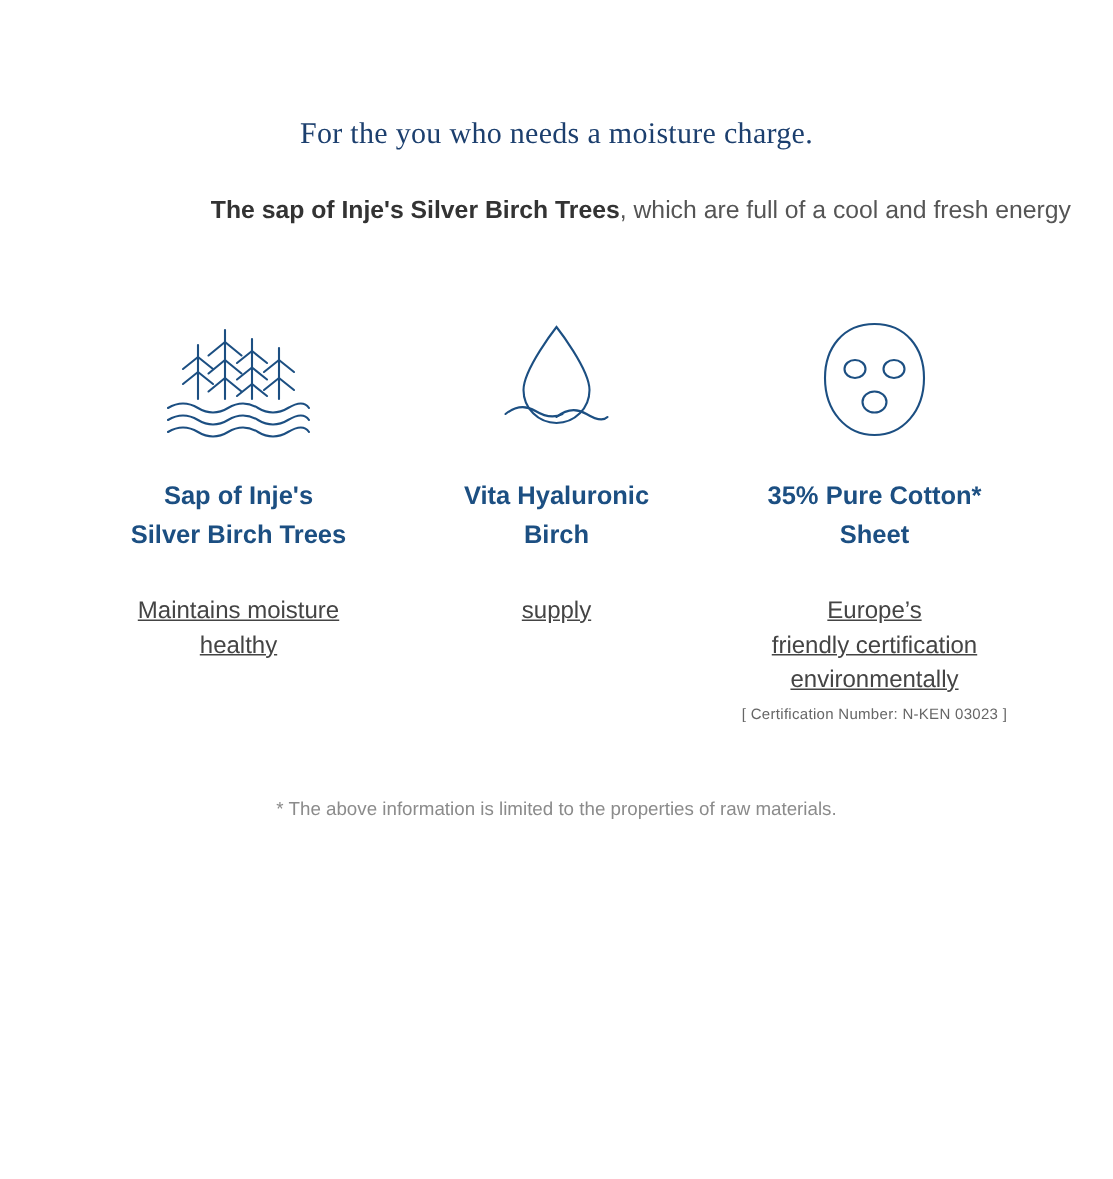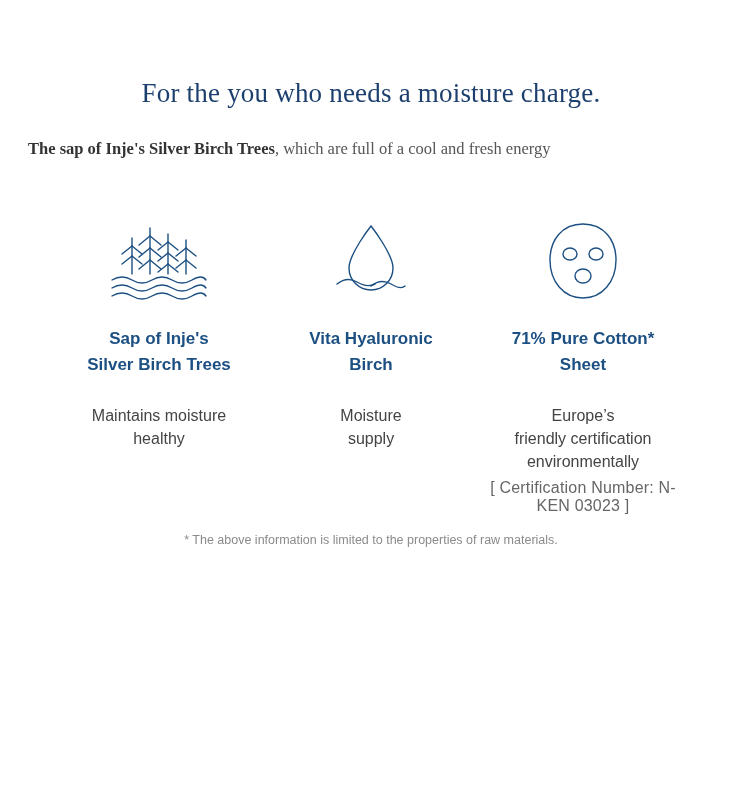--- a/index.html
+++ b/index.html
@@ -17,36 +17,35 @@
   .page {
     width: 742px;
     height: 786px;
     position: relative;
     background: #ffffff;
   }
 
   .headline {
     text-align: center;
     font-family: "Liberation Serif", serif;
-    font-size: 27px;
+    font-size: 20px;
     color: #1c3f6e;
     letter-spacing: 0.2px;
     margin-top: 78px;
     font-weight: normal;
   }
 
   .intro {
     margin-top: 24px;
-    text-align: left;
+    text-align: right;
     font-size: 16.5px;
     line-height: 31px;
     color: #555555;
     padding: 0 28px;
     font-weight: 300;
-    font-family: Liberation Serif, serif;
   }
   .intro .strong {
     color: #333333;
     font-weight: bold;
   }
 
   .features {
     margin-top: 52px;
     display: flex;
     justify-content: center;
@@ -69,31 +68,32 @@
     font-size: 17px;
     font-weight: bold;
     line-height: 26px;
   }
   .feature-desc {
     margin-top: 26px;
     color: #444444;
     font-size: 16px;
     line-height: 23px;
     font-weight: 300;
+    text-decoration: underline;
   }
   .feature-note {
     margin-top: 6px;
     color: #666666;
-    font-size: 16px;
+    font-size: 10px;
     letter-spacing: 0.2px;
     font-weight: 300;
   }
 
   .footnote {
-    margin-top: 18px;
+    margin-top: 50px;
     text-align: center;
     color: #8b8b8b;
     font-size: 12.5px;
     font-weight: 300;
   }
 </style>
 </head>
 <body>
 
 <div class="page">
@@ -162,36 +162,35 @@
           <path d="M44 6 C44 6 22 34 22 48 a22 22 0 0 0 44 0 C66 34 44 6 44 6 Z"></path>
           <path d="M10 64 q10 -8 20 -2 t18 2"></path>
           <path d="M44 66 q10 -8 20 -2 t14 2"></path>
         </svg>
       </div>
       <div class="feature-title">
         <div>Vita Hyaluronic</div>
         <div>Birch</div>
       </div>
       <div class="feature-desc">
-        <div>Moisture</div>
         <div>supply</div>
       </div>
     </div>
 
     <div class="feature">
       <div class="icon-wrap">
         <svg width="94" height="84" viewBox="0 0 94 84" fill="none" stroke="#1c4f82" stroke-width="1.4" stroke-linecap="round">
           <path d="M47 4 C26 4 14 20 14 40 C14 62 28 78 47 78 C66 78 80 62 80 40 C80 20 68 4 47 4 Z"></path>
           <ellipse cx="34" cy="34" rx="7" ry="6"></ellipse>
           <ellipse cx="60" cy="34" rx="7" ry="6"></ellipse>
           <ellipse cx="47" cy="56" rx="8" ry="7"></ellipse>
         </svg>
       </div>
       <div class="feature-title">
-        <div>71% Pure Cotton*</div>
+        <div>35% Pure Cotton*</div>
         <div>Sheet</div>
       </div>
       <div class="feature-desc">
         <div>Europe’s</div>
         <div>friendly certification</div>
         <div>environmentally</div>
       </div>
       <div class="feature-note">[ Certification Number: N-KEN 03023 ]</div>
     </div>
 

